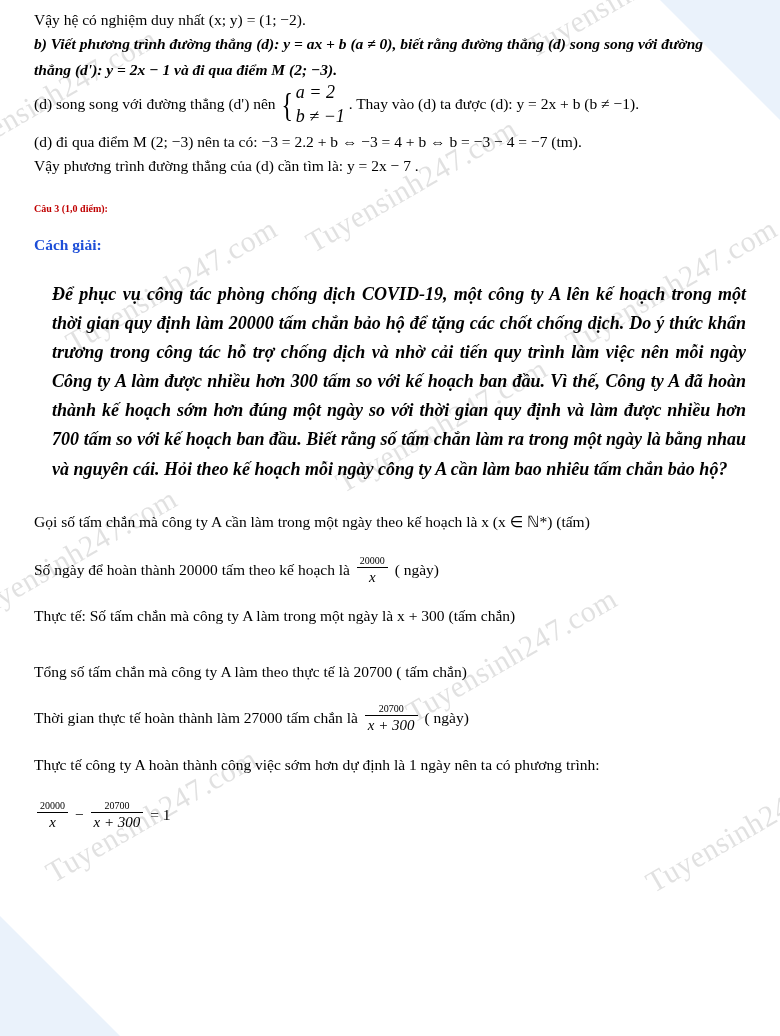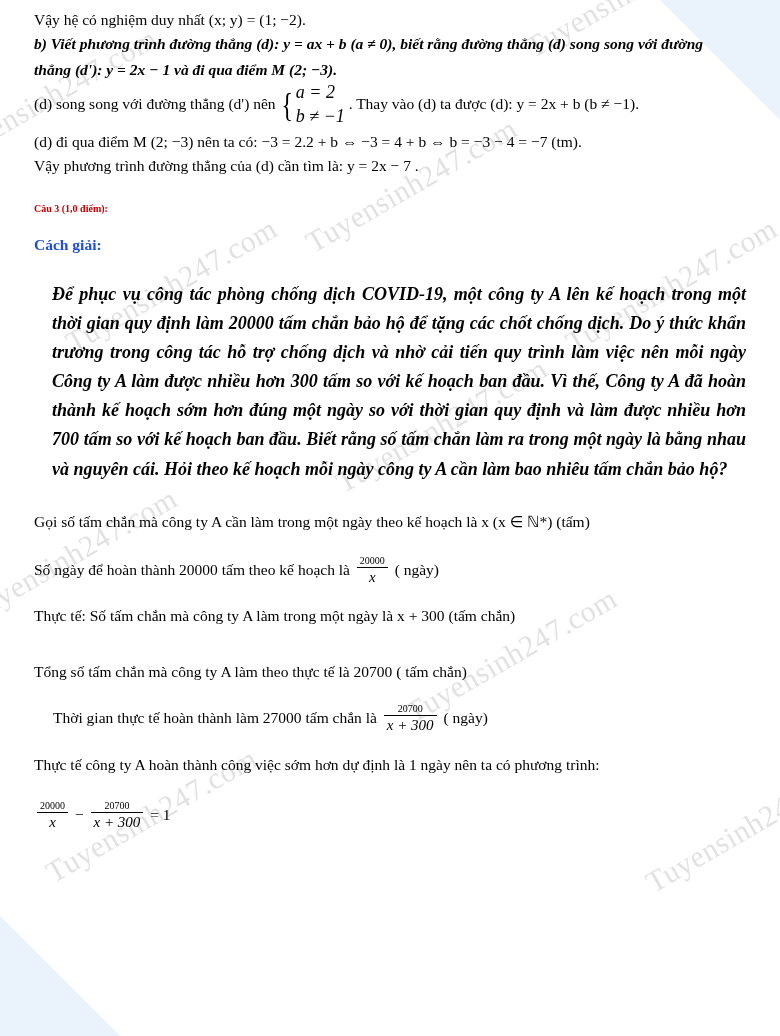--- a/index.html
+++ b/index.html
@@ -183,21 +183,21 @@
       <span class="num">20000</span>
       <span class="den mathi">x</span>
     </span>
     <span>( ngày)</span>
   </p>
 
   <p class="line blk" style="margin-bottom:32px;">Thực tế: Số tấm chắn mà công ty A làm trong một ngày là x + 300 (tấm chắn)</p>
 
   <p class="line blk" style="margin-bottom:20px;">Tổng số tấm chắn mà công ty A làm theo thực tế là 20700 ( tấm chắn)</p>
 
-  <p class="line blk tall-frac-line" style="margin-bottom:18px;margin-left:19px;">
+  <p class="line blk tall-frac-line" style="margin-bottom:18px;">
     <span>Thời gian thực tế hoàn thành làm 27000 tấm chắn là</span>
     <span class="frac">
       <span class="num">20700</span>
       <span class="den mathi">x + 300</span>
     </span>
     <span>( ngày)</span>
   </p>
 
   <p class="line blk" style="margin-bottom:24px;">Thực tế công ty A hoàn thành công việc sớm hơn dự định là 1 ngày nên ta có phương trình:</p>
 

